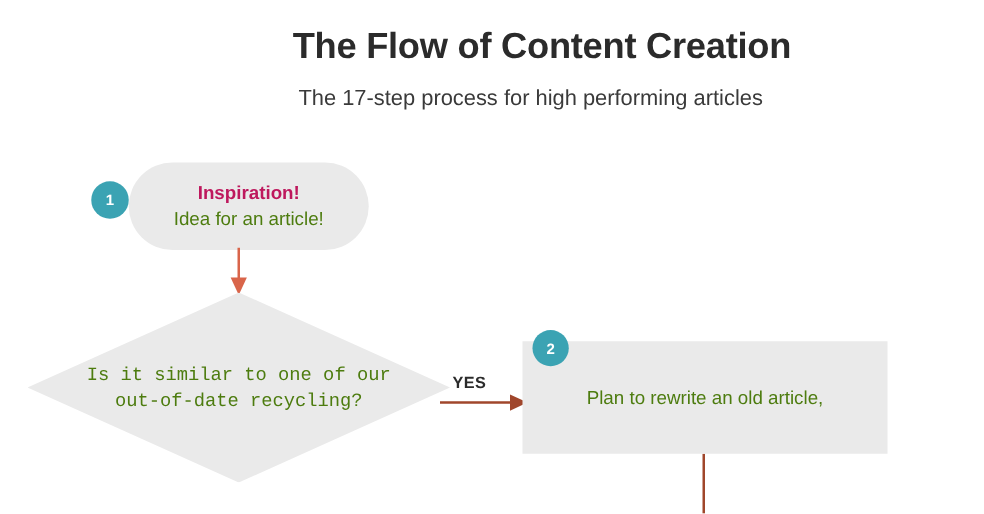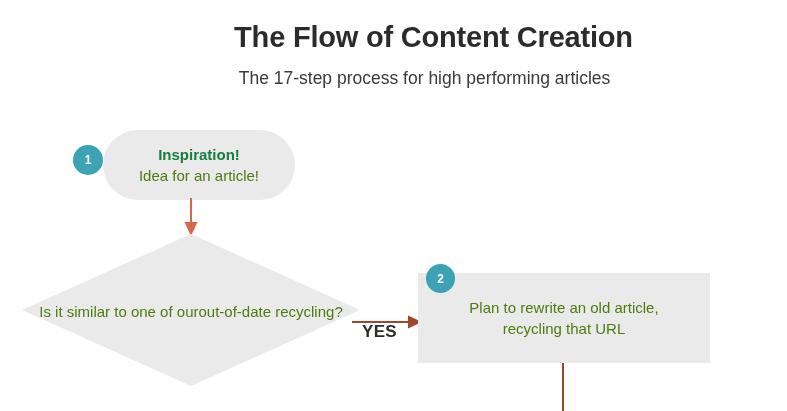--- a/index.html
+++ b/index.html
@@ -58,21 +58,21 @@
   }
   .node-line {
     font-size: 15px;
     color: #4d7c0f;
     line-height: 21px;
     text-align: center;
     white-space: nowrap;
   }
   .node-line.strong {
     font-weight: bold;
-    color: #15803d;
+    color: #be185d;
   }
 
   
   #node-1 {
     left: 103px;
     top: 130px;
     width: 192px;
     height: 70px;
     border-radius: 36px;
   }
@@ -124,43 +124,43 @@
   #decision-1 .diamond-shape {
     position: absolute;
     inset: 0;
     background: #eaeaea;
     clip-path: polygon(50% 0%, 100% 50%, 50% 100%, 0% 50%);
   }
   #decision-1 .diamond-text {
     position: absolute;
     inset: 0;
     display: flex;
-    flex-direction: row;
+    flex-direction: column;
     align-items: center;
     justify-content: center;
     padding-top: 2px;
+    font-family: Liberation Mono, monospace;
   }
 
   
   .conn {
     position: absolute;
   }
   #conn-1-to-decision { left: 176px; top: 198px; width: 30px; height: 40px; }
   #conn-decision-to-2  { left: 352px; top: 310px; width: 74px; height: 26px; }
   #conn-2-down         { left: 552px; top: 363px; width: 22px; height: 48px; }
 
   .yes-label {
     position: absolute;
     left: 362px;
     top: 298px;
-    font-size: 17px;
+    font-size: 13px;
     font-weight: bold;
     color: #2b2b2b;
     letter-spacing: 0.3px;
-    margin-top: 24px;
   }
 </style>
 </head>
 <body>
 
 <div id="canvas">
 
   <div class="title">The Flow of Content Creation</div>
   <div class="subtitle">The 17-step process for high performing articles</div>
 
@@ -188,21 +188,20 @@
   <div class="yes-label">YES</div>
   <div class="conn" id="conn-decision-to-2">
     <svg width="74" height="26" viewBox="0 0 74 26" xmlns="http://www.w3.org/2000/svg">
       <line x1="0" y1="12" x2="58" y2="12" stroke="#a0462b" stroke-width="2"></line>
       <polygon points="70,12 56,5.5 56,18.5" fill="#a0462b"></polygon>
     </svg>
   </div>
 
   <div class="node" id="node-2">
     <div class="node-line">Plan to rewrite an old article,</div>
-    <div class="node-line">recycling that URL</div>
   </div>
   <div class="badge" id="badge-2">2</div>
 
   <div class="conn" id="conn-2-down">
     <svg width="22" height="48" viewBox="0 0 22 48" xmlns="http://www.w3.org/2000/svg">
       <line x1="11" y1="0" x2="11" y2="48" stroke="#a0462b" stroke-width="2"></line>
     </svg>
   </div>
 
 </div>

